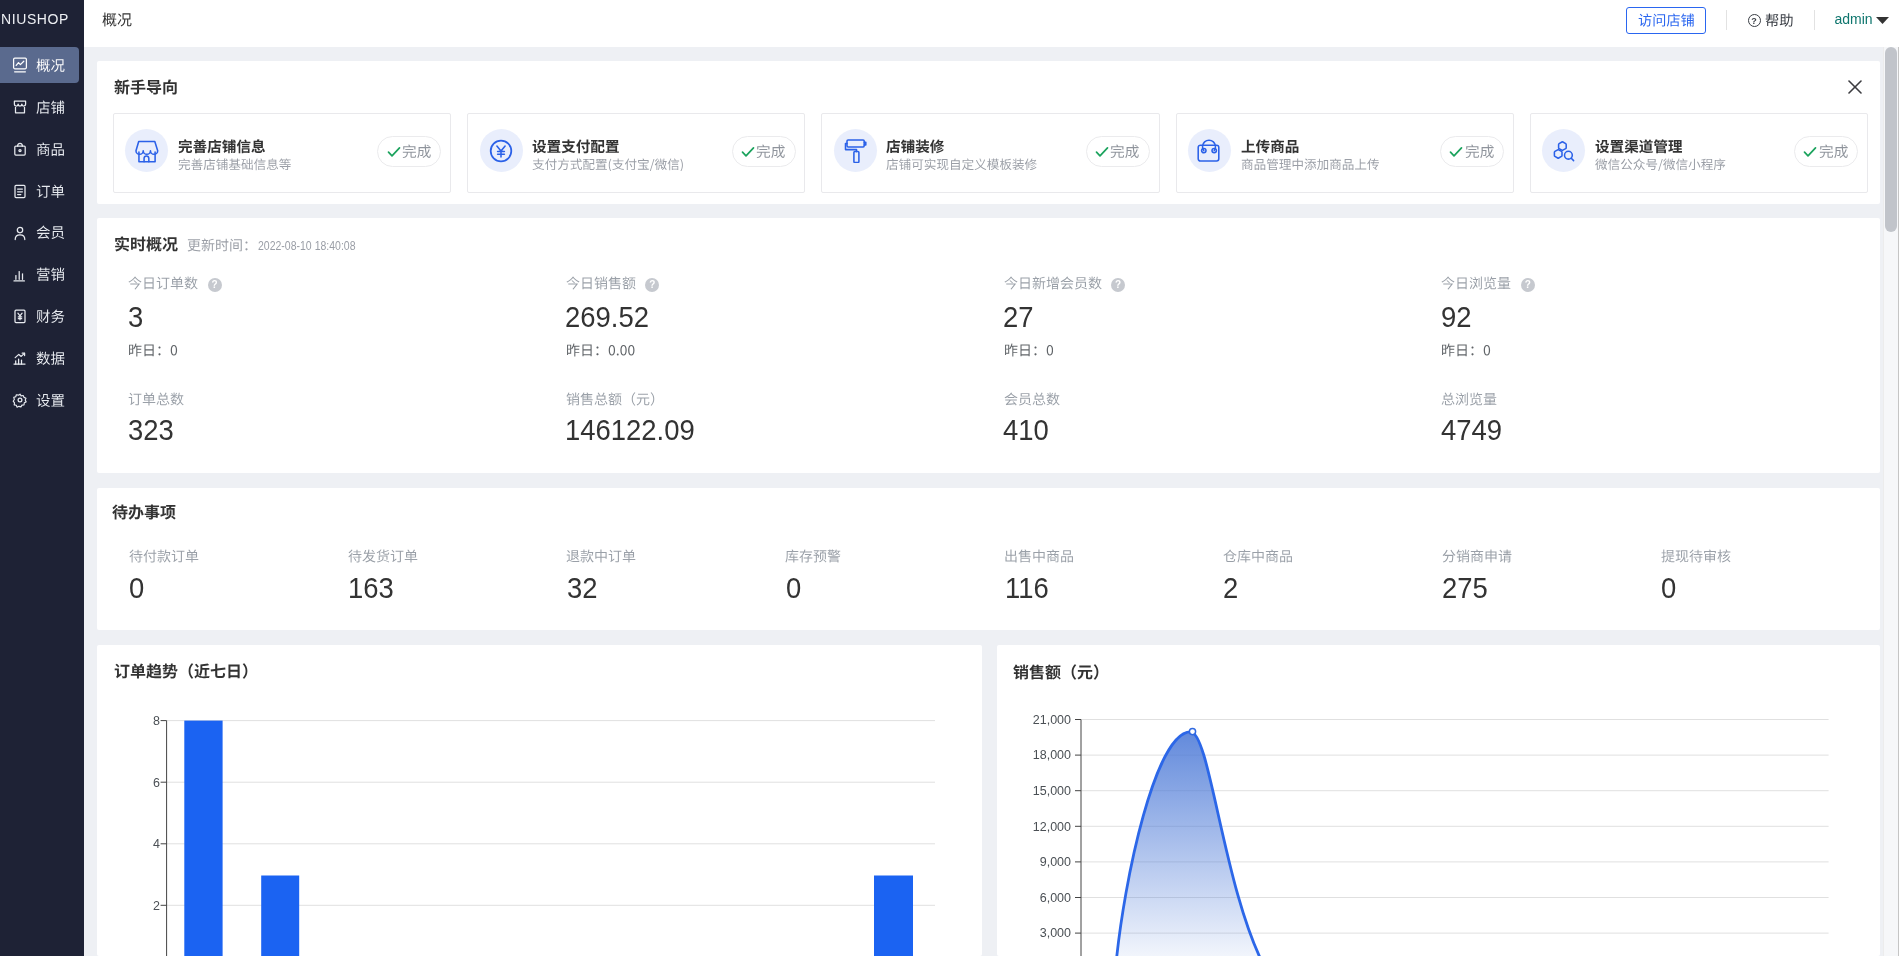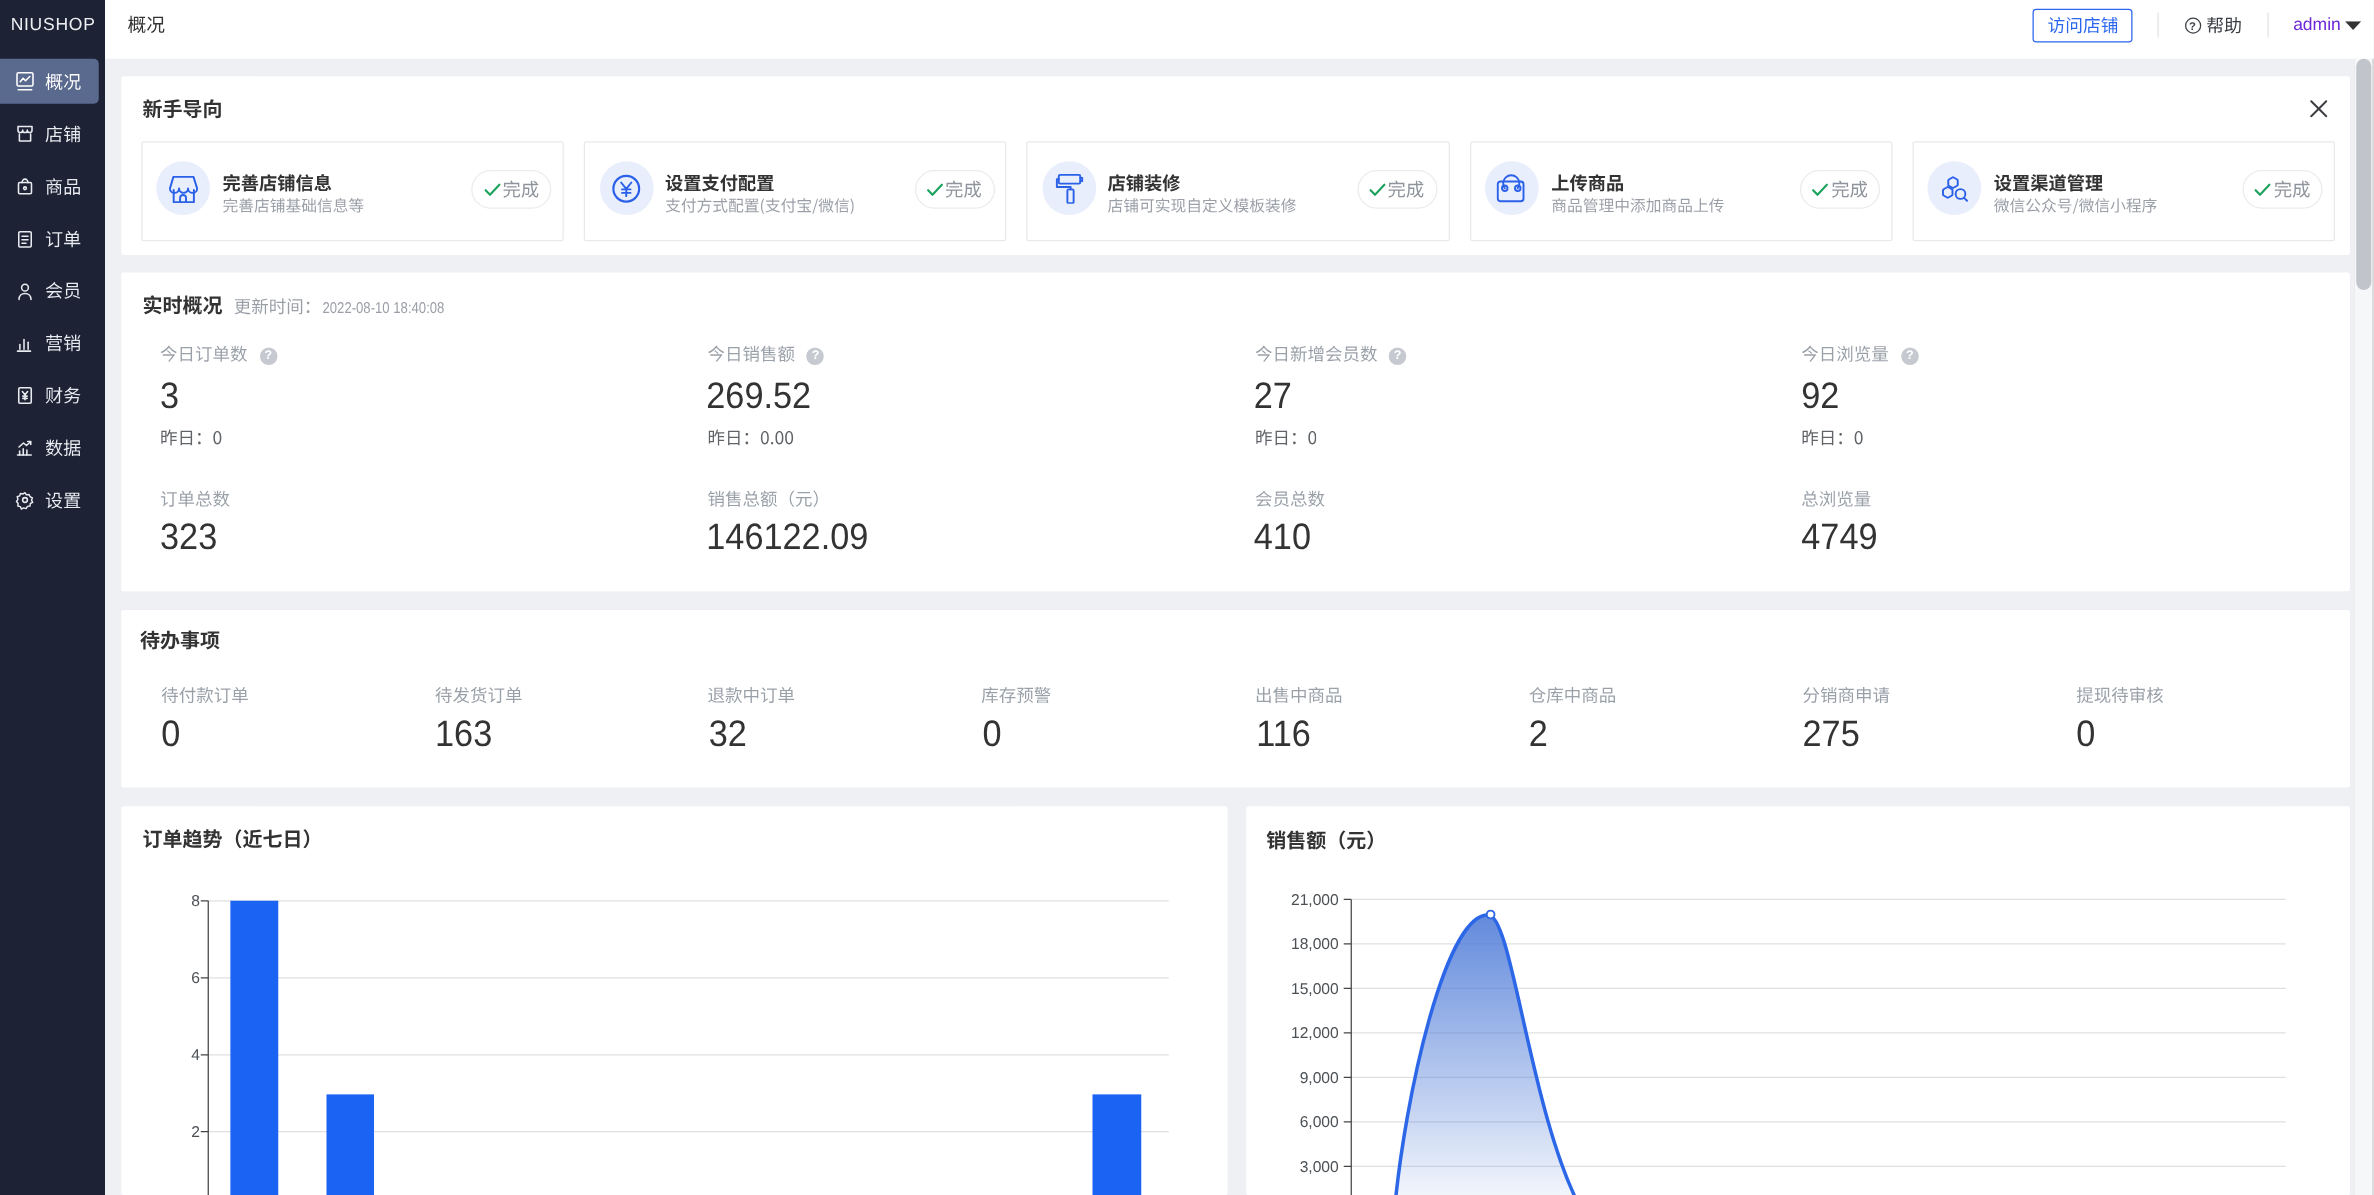--- a/index.html
+++ b/index.html
@@ -151,26 +151,26 @@
       <path id="g140" d="M277 -335L723 -335L723 -109L277 -109ZM277 -453L277 -668L723 -668L723 -453ZM154 -789L154 78L277 78L277 12L723 12L723 76L852 76L852 -789Z"></path>
       <path id="g141" d="M337 -380C337 -594 248 -754 140 -860L45 -818C145 -710 224 -572 224 -380C224 -188 145 -50 45 58L140 100C248 -6 337 -166 337 -380Z"></path>
       <path id="g142" d="M426 -774C461 -716 496 -639 508 -590L607 -641C594 -691 555 -764 519 -819ZM860 -827C840 -767 803 -686 775 -635L868 -596C897 -644 934 -716 964 -784ZM54 -361L54 -253L180 -253L180 -100C180 -56 151 -27 130 -14C148 10 173 58 180 86C200 67 233 48 413 -45C405 -70 396 -117 394 -149L290 -99L290 -253L415 -253L415 -361L290 -361L290 -459L395 -459L395 -566L127 -566C143 -585 158 -606 172 -628L412 -628L412 -741L234 -741C246 -766 256 -791 265 -816L164 -847C133 -759 80 -675 20 -619C38 -593 65 -532 73 -507L105 -540L105 -459L180 -459L180 -361ZM550 -284L826 -284L826 -209L550 -209ZM550 -385L550 -458L826 -458L826 -385ZM636 -851L636 -569L443 -569L443 89L550 89L550 -108L826 -108L826 -41C826 -29 820 -25 807 -24C793 -23 745 -23 700 -25C715 4 730 53 733 84C805 84 854 82 888 64C923 46 932 13 932 -39L932 -570L826 -569L745 -569L745 -851Z"></path>
       <path id="g143" d="M245 -854C195 -741 109 -627 20 -556C44 -534 85 -484 101 -462C122 -481 142 -502 163 -525L163 -251L282 -251L282 -284L919 -284L919 -372L608 -372L608 -421L844 -421L844 -499L608 -499L608 -543L842 -543L842 -620L608 -620L608 -665L894 -665L894 -748L616 -748C604 -781 584 -821 567 -852L456 -820C466 -798 477 -773 487 -748L321 -748C334 -771 346 -795 357 -818ZM159 -231L159 92L279 92L279 52L735 52L735 92L860 92L860 -231ZM279 -43L279 -136L735 -136L735 -43ZM491 -543L491 -499L282 -499L282 -543ZM491 -620L282 -620L282 -665L491 -665ZM491 -421L491 -372L282 -372L282 -421Z"></path>
       <path id="g144" d="M741 -60C800 -16 880 48 918 89L982 5C943 -34 860 -94 802 -135ZM524 -604L524 -134L623 -134L623 -513L831 -513L831 -138L934 -138L934 -604L752 -604L786 -689L965 -689L965 -793L516 -793L516 -689L680 -689C671 -661 660 -630 650 -604ZM132 -394L183 -368C135 -342 82 -322 27 -308C42 -284 63 -226 69 -195L115 -211L115 81L219 81L219 55L347 55L347 80L456 80L456 21C475 42 496 72 504 95C756 7 776 -157 781 -477L680 -477C675 -196 668 -67 456 6L456 -229L445 -229L523 -305C487 -327 435 -354 380 -382C425 -427 463 -480 490 -538L433 -576L500 -576L500 -752L351 -752L306 -846L192 -823L223 -752L43 -752L43 -576L146 -576L146 -656L392 -656L392 -578L272 -578L298 -622L193 -642C161 -583 102 -515 18 -466C39 -451 70 -413 85 -389C131 -420 170 -453 203 -489L337 -489C320 -469 301 -449 279 -432L210 -465ZM219 -38L219 -136L347 -136L347 -38ZM157 -229C206 -251 252 -277 295 -309C348 -280 398 -251 432 -229Z"></path>
       <path id="g145" d="M144 -779L144 -664L858 -664L858 -779ZM53 -507L53 -391L280 -391C268 -225 240 -88 31 -10C58 12 91 57 104 87C346 -11 392 -182 409 -391L561 -391L561 -83C561 34 590 72 703 72C726 72 801 72 825 72C927 72 957 20 969 -160C936 -168 884 -189 858 -210C853 -65 848 -40 814 -40C795 -40 737 -40 723 -40C690 -40 685 -46 685 -84L685 -391L950 -391L950 -507Z"></path>
     </defs>
   </svg>
 <div class="abs" style="left:0;top:0;width:84px;height:956px;background:#1e2235"></div>
 <div class="abs" style="left:0;top:47px;width:79px;height:36px;background:#5a6a8e;border-radius:0 4px 4px 0"></div>
-<div class="abs" style="left:0;top:0;width:84px;height:44px;color:#eef0f4;font:14px/39px 'Liberation Sans',sans-serif;text-align:center;letter-spacing:0.6px;text-indent:1px">NIUSHOP</div>
+<div class="abs" style="left:0;top:0;width:84px;height:44px;color:#eef0f4;font:14px/39px 'Liberation Sans',sans-serif;text-align:left;letter-spacing:0.6px;text-indent:1px">NIUSHOP</div>
 <div class="abs" style="left:84px;top:0;width:1815px;height:47px;background:#fff"></div>
 <div class="abs" style="left:1626px;top:7px;width:80px;height:27px;border:1px solid #2a66f0;border-radius:3px"></div>
 <div class="abs" style="left:1726px;top:10px;width:1px;height:20px;background:#e2e2e2"></div>
 <div class="abs" style="left:1814px;top:10px;width:1px;height:20px;background:#e2e2e2"></div>
-<div class="abs" style="left:1834.5px;top:11.5px;color:#6d28d9;font-size:14px;line-height:1.1">admin</div>
+<div class="abs" style="left:1834.5px;top:11.5px;color:#0f766e;font-size:14px;line-height:1.1">admin</div>
 <svg class="abs" style="left:1876px;top:17px" width="13" height="7" viewBox="0 0 13 7">
     <path d="M0 0h13L6.5 7z" fill="#333"></path>
   </svg>
 <div class="card" style="left:97px;top:61px;width:1783px;height:143px"></div>
 <div class="card" style="left:97px;top:218px;width:1783px;height:255px"></div>
 <div class="card" style="left:97px;top:488px;width:1783px;height:142px"></div>
 <div class="card" style="left:97px;top:645px;width:885px;height:311px"></div>
 <div class="card" style="left:997px;top:645px;width:883px;height:311px"></div>
 <svg class="abs" style="left:1848px;top:80px" width="14" height="14" viewBox="0 0 14 14" stroke="#3c3c40" stroke-width="1.6" stroke-linecap="round">
     <line x1="1" y1="1" x2="13" y2="13"></line>

